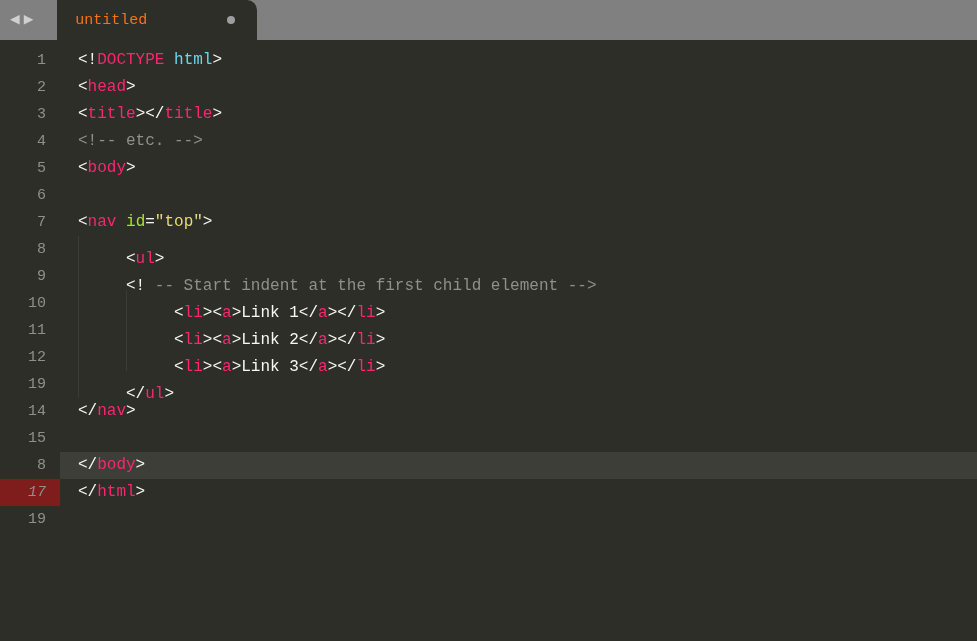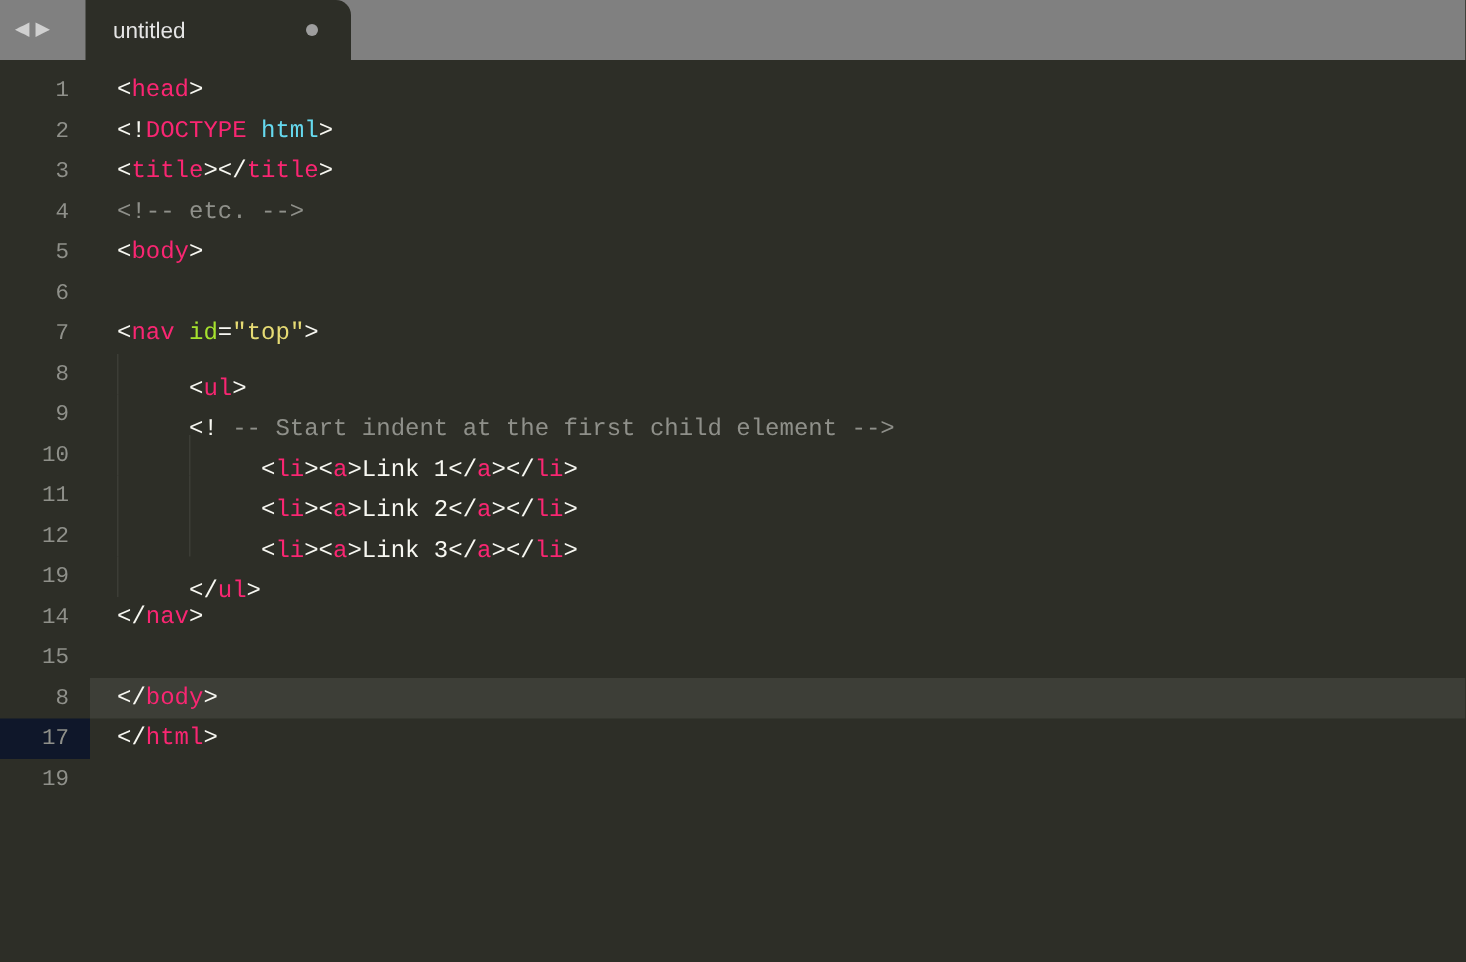--- a/index.html
+++ b/index.html
@@ -34,23 +34,23 @@
       height: 40px;
       padding: 0 22px 0 18px;
       display: flex;
       align-items: center;
       gap: 80px;
       border-top-right-radius: 10px;
       position: relative;
       margin-left: 14px;
     }
     .tab-title {
-      font-family: Liberation Sans, sans-serif;
+      font-family: Liberation Mono, monospace;
       font-size: 15px;
-      color: #e5e5e5;
+      color: #f97316;
     }
     .dirty-dot {
       width: 8px;
       height: 8px;
       border-radius: 50%;
       background: #9e9e9e;
     }
     .editor-area {
       display: flex;
       height: calc(100% - 40px);
@@ -62,21 +62,22 @@
       text-align: right;
       user-select: none;
     }
     .gutter .ln {
       height: 27px;
       line-height: 27px;
       padding-right: 14px;
       font-size: 15px;
     }
     .gutter .ln.active {
-      background: #0f172a;
+      background: #7f1d1d;
+      font-style: italic;
     }
     .code {
       flex: 1;
       padding-top: 7px;
       padding-left: 18px;
       font-size: 16px;
     }
     .code .line {
       height: 27px;
       line-height: 27px;
@@ -135,22 +136,22 @@
       <div class="ln">11</div>
       <div class="ln">12</div>
       <div class="ln">19</div>
       <div class="ln">14</div>
       <div class="ln">15</div>
       <div class="ln">8</div>
       <div class="ln active">17</div>
       <div class="ln">19</div>
     </div>
   <div class="code" id="code">
+      <div class="line"><span class="punc">&lt;!</span><span class="doctype-kw">DOCTYPE</span><span class="punc"> </span><span class="doctype-val">html</span><span class="punc">&gt;</span></div>
       <div class="line"><span class="punc">&lt;</span><span class="tag">head</span><span class="punc">&gt;</span></div>
-      <div class="line"><span class="punc">&lt;!</span><span class="doctype-kw">DOCTYPE</span><span class="punc"> </span><span class="doctype-val">html</span><span class="punc">&gt;</span></div>
       <div class="line"><span class="punc">&lt;</span><span class="tag">title</span><span class="punc">&gt;&lt;/</span><span class="tag">title</span><span class="punc">&gt;</span></div>
       <div class="line"><span class="comment">&lt;!-- etc. --&gt;</span></div>
       <div class="line"><span class="punc">&lt;</span><span class="tag">body</span><span class="punc">&gt;</span></div>
       <div class="line"></div>
       <div class="line"><span class="punc">&lt;</span><span class="tag">nav</span><span class="punc"> </span><span class="attr-name">id</span><span class="punc">=</span><span class="attr-val">"top"</span><span class="punc">&gt;</span></div>
       <div class="line"><span class="indent-guide" style="width: 48px;"></span><span class="punc">&lt;</span><span class="tag">ul</span><span class="punc">&gt;</span></div>
       <div class="line"><span class="indent-guide" style="width: 48px;"></span><span class="punc">&lt;! </span><span class="comment">-- Start indent at the first child element --&gt;</span></div>
       <div class="line"><span class="indent-guide" style="width: 48px;"></span><span class="indent-guide" style="width: 48px;"></span><span class="punc">&lt;</span><span class="tag">li</span><span class="punc">&gt;&lt;</span><span class="tag">a</span><span class="punc">&gt;</span><span class="text">Link 1</span><span class="punc">&lt;/</span><span class="tag">a</span><span class="punc">&gt;&lt;/</span><span class="tag">li</span><span class="punc">&gt;</span></div>
       <div class="line"><span class="indent-guide" style="width: 48px;"></span><span class="indent-guide" style="width: 48px;"></span><span class="punc">&lt;</span><span class="tag">li</span><span class="punc">&gt;&lt;</span><span class="tag">a</span><span class="punc">&gt;</span><span class="text">Link 2</span><span class="punc">&lt;/</span><span class="tag">a</span><span class="punc">&gt;&lt;/</span><span class="tag">li</span><span class="punc">&gt;</span></div>
       <div class="line"><span class="indent-guide" style="width: 48px;"></span><span class="indent-guide" style="width: 48px;"></span><span class="punc">&lt;</span><span class="tag">li</span><span class="punc">&gt;&lt;</span><span class="tag">a</span><span class="punc">&gt;</span><span class="text">Link 3</span><span class="punc">&lt;/</span><span class="tag">a</span><span class="punc">&gt;&lt;/</span><span class="tag">li</span><span class="punc">&gt;</span></div>

